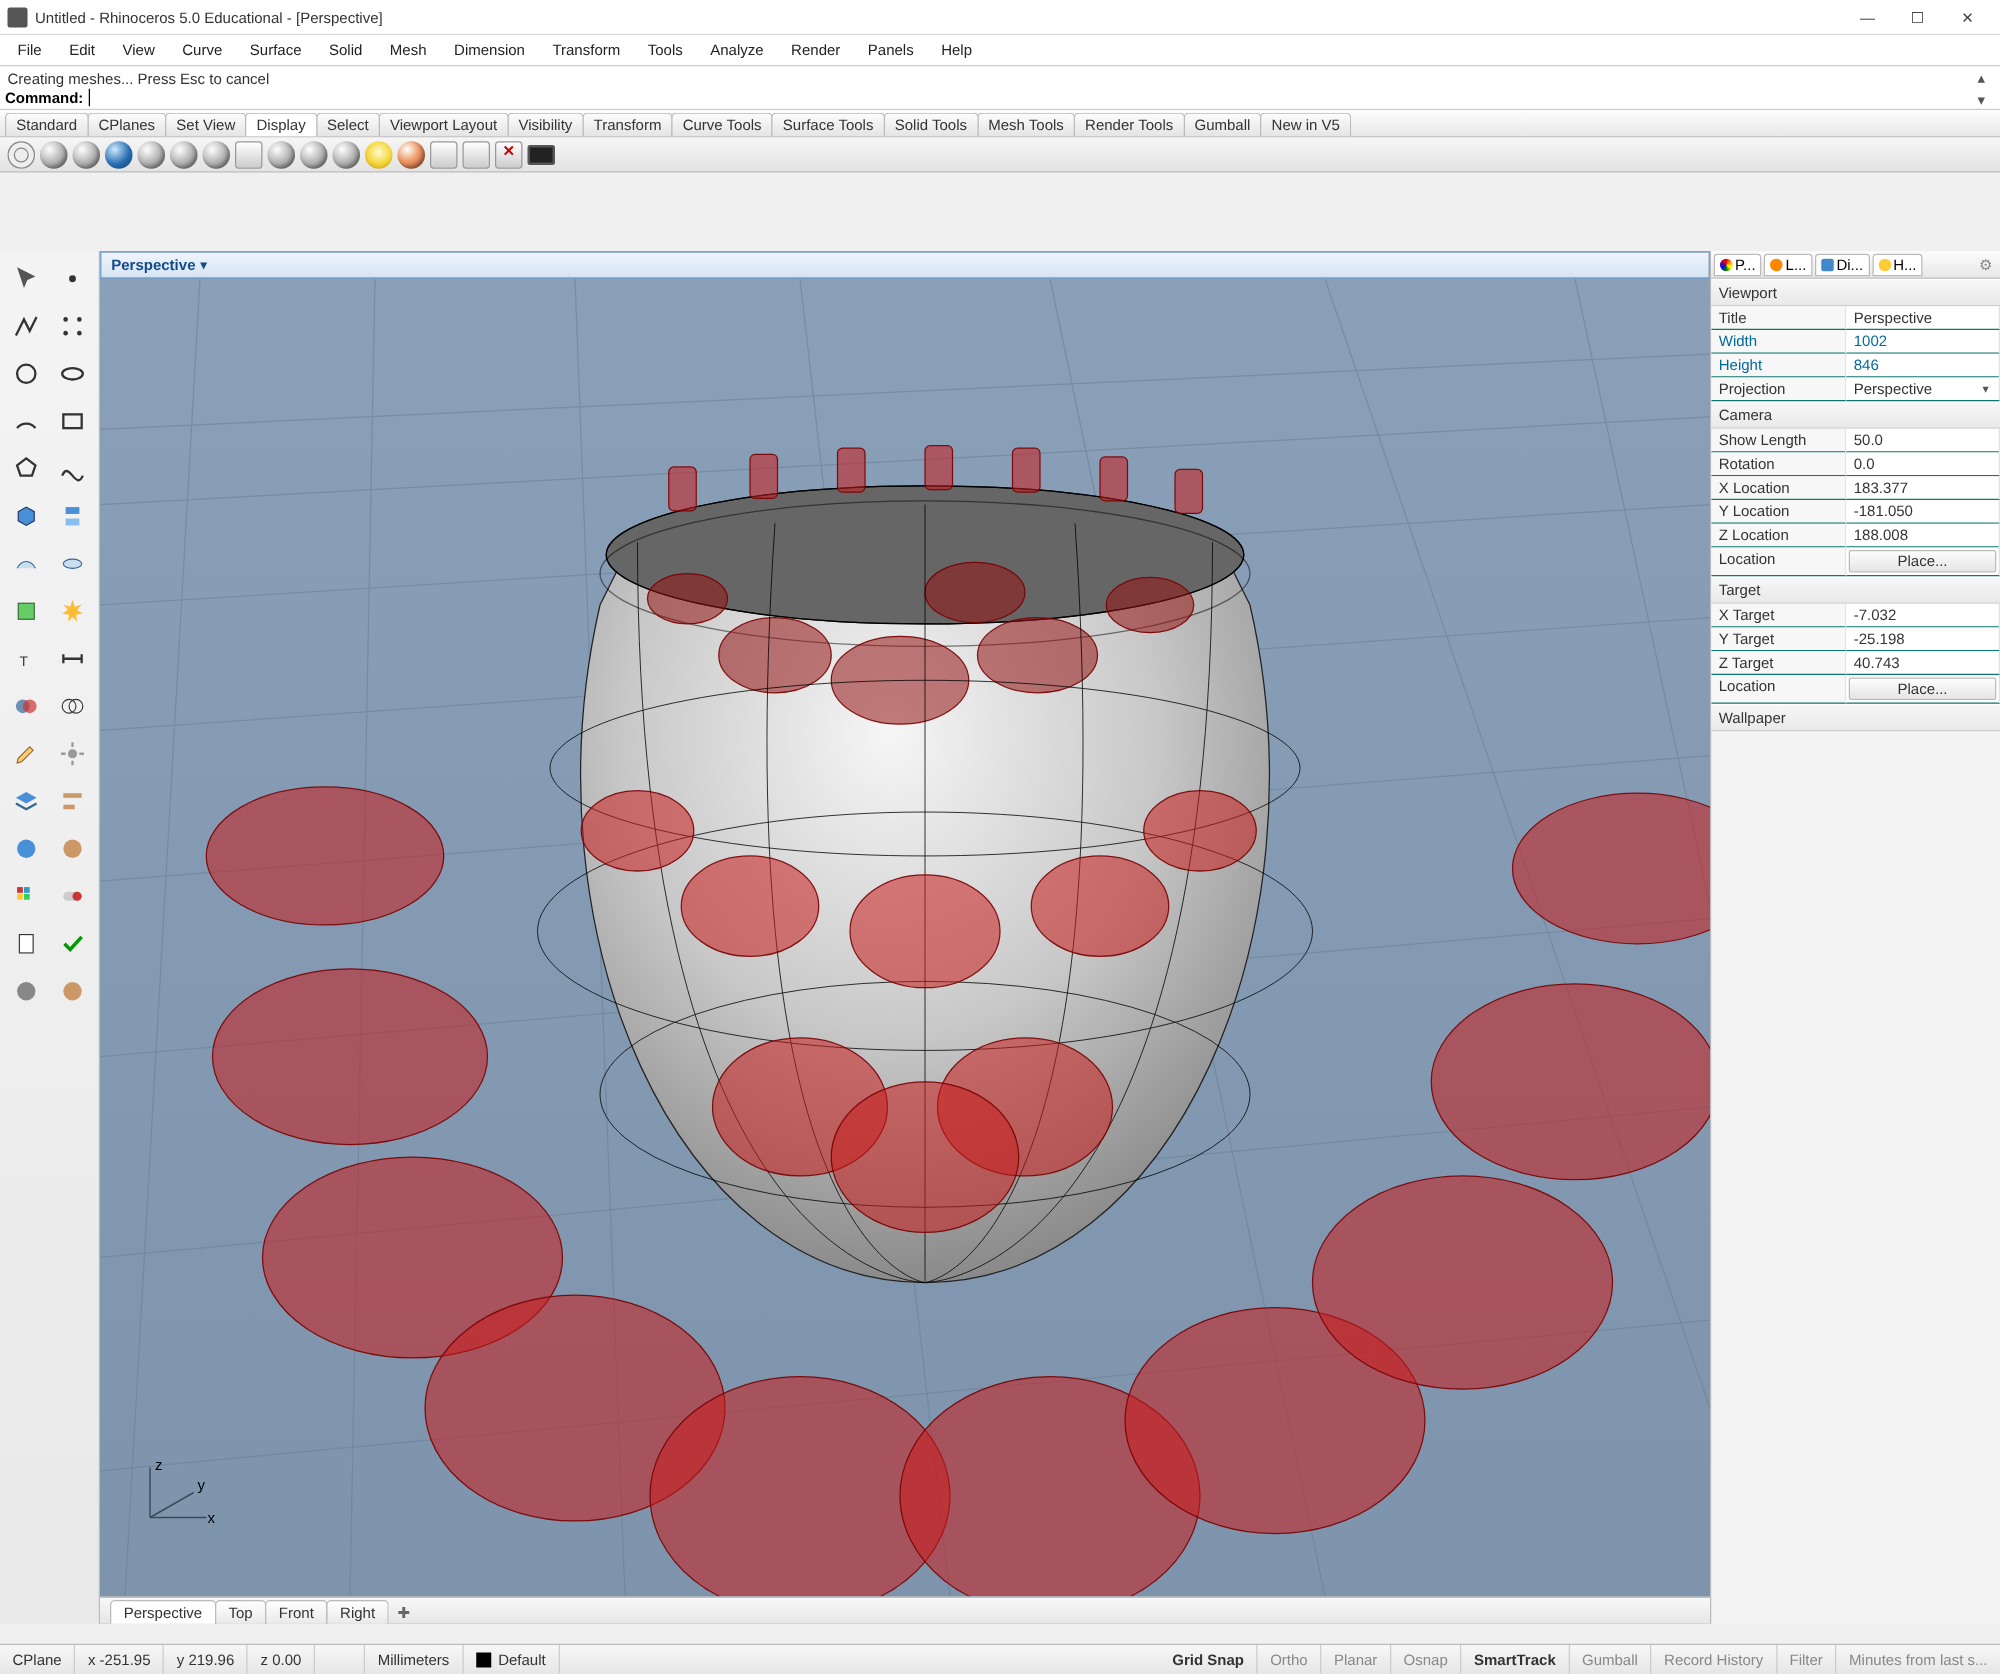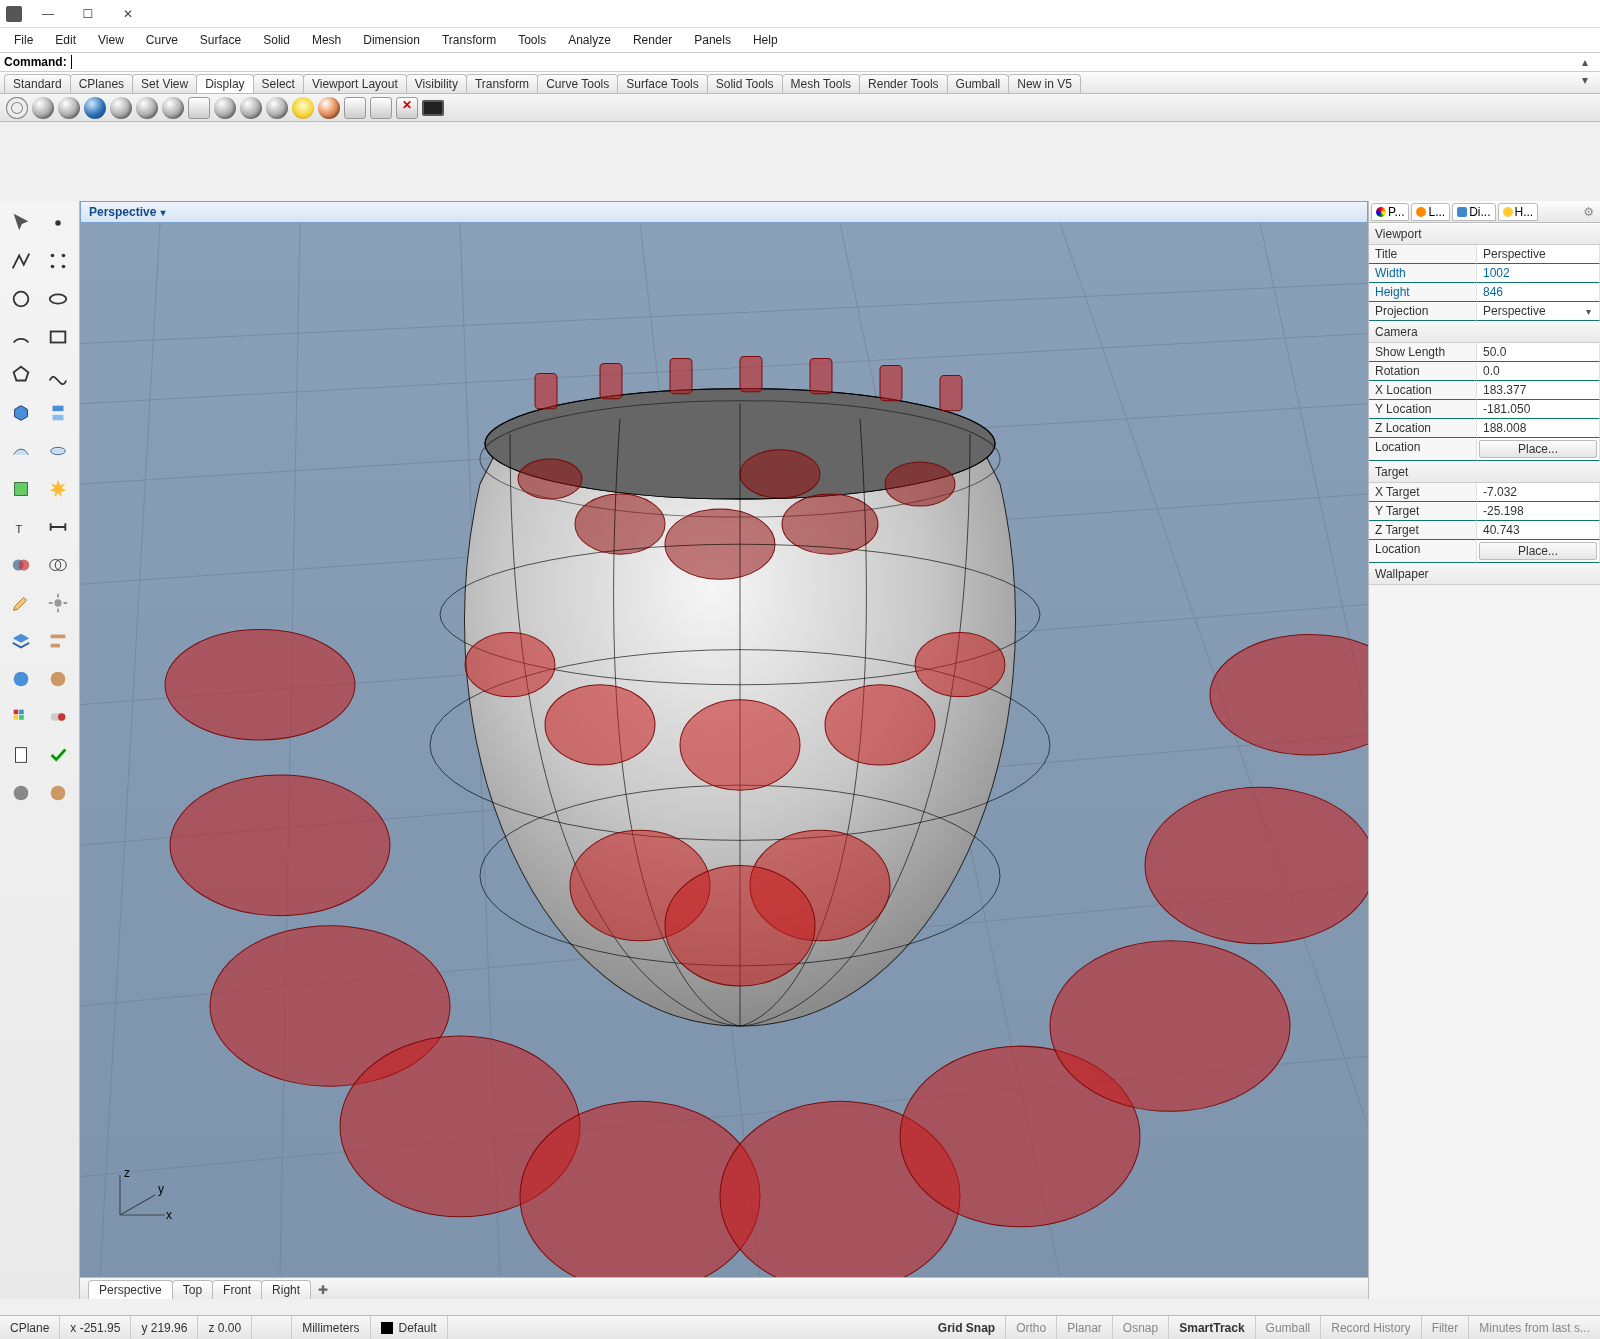--- a/index.html
+++ b/index.html
@@ -67,20 +67,21 @@
 .red-cyl { fill: rgba(200,30,30,0.55); stroke: rgba(120,0,0,0.9); stroke-width:1;}
 .red-cyl.dark { fill: rgba(150,20,20,0.55);}
 .sphere-body { fill: url(#sphereGrad); stroke:#222; stroke-width:1;}
 .isocurve { fill:none; stroke:#000; stroke-width:0.7; opacity:0.9;}
 </style>
 </head>
 <body>
 
 <div class="titlebar">
   <span class="app-icon"></span>
+  <span class="title">Untitled - Rhinoceros 5.0 Educational - [Perspective]</span>
   <div class="winbtn">
       <span>—</span>
     </div>
   <div class="winbtn">
       <span>☐</span>
     </div>
   <div class="winbtn">
       <span>✕</span>
     </div>
 </div>
@@ -100,20 +101,21 @@
   <span class="mi">Render</span>
   <span class="mi">Panels</span>
   <span class="mi">Help</span>
 </div>
 
 <div class="cmd-area" style="position:relative;">
   <div class="cmd-scroll" style="position:absolute; right:4px; top:2px;">
     <span>▴</span>
     <span>▾</span>
   </div>
+  <div class="cmd-line">Creating meshes... Press Esc to cancel</div>
   <div class="cmd-row">
     <b>Command:</b>
     <span></span>
     <span class="cursor"></span>
   </div>
 </div>
 
 <div class="tabstrip">
   <div class="tab">Standard</div>
   <div class="tab">CPlanes</div>

